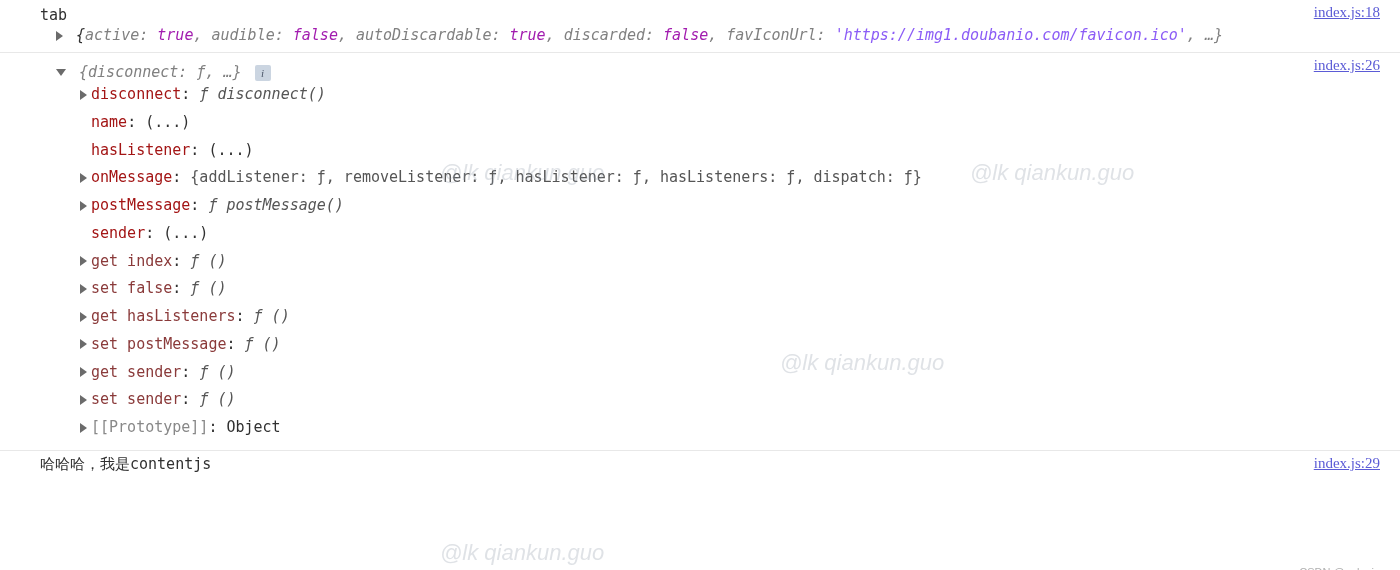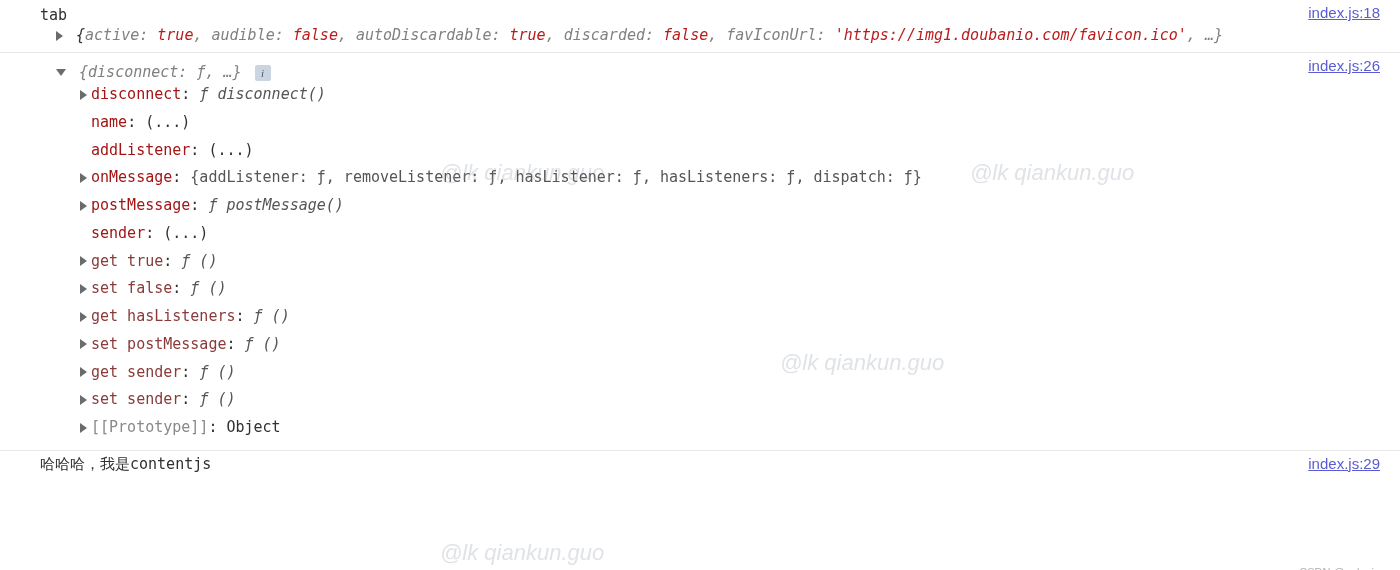--- a/index.html
+++ b/index.html
@@ -18,21 +18,21 @@
     .console-entry {
       border-bottom: 1px solid #e8e8e8;
       padding: 4px 20px 8px 40px;
       position: relative;
     }
     .source-link {
       float: right;
       color: #5b5bd6;
       text-decoration: underline;
       cursor: pointer;
-      font-family: Liberation Sans, sans-serif;
+      font-family: Liberation Serif, serif;
     }
     .arrow {
       display: inline-block;
       width: 0;
       height: 0;
       border-style: solid;
       vertical-align: middle;
       margin-right: 4px;
       cursor: pointer;
     }
@@ -40,23 +40,23 @@
       border-width: 5px 0 5px 7px;
       border-color: transparent transparent transparent #6b6b6b;
     }
     .arrow-down {
       border-width: 7px 5px 0 5px;
       border-color: #6b6b6b transparent transparent transparent;
     }
     .label { color: #303030; }
     .key { color: #a31515; margin-top: 41px; }
     .key-faded { color: #8a3a3a; }
-    .bool { color: #b91c1c; }
+    .bool { color: #a21caf; }
     .func { color: #555; font-style: italic; }
-    .str { color: #b91c1c; font-style: italic; }
+    .str { color: #8b5cf6; font-style: italic; }
     .punc { color: #303030; }
     .faded { color: #808080; font-style: italic; }
     .obj-summary { font-style: italic; }
     .indent-0 { padding-left: 0px; margin-top: 2px;}
     .indent-1 { padding-left: 16px; margin-top: 2px;}
     .indent-2 { padding-left: 40px; line-height: 1.85; }
     .info-icon {
       display: inline-flex;
       align-items: center;
       justify-content: center;
@@ -106,25 +106,25 @@
   <a class="source-link">index.js:26</a>
   <div style="height:4px"></div>
   <div class="indent-1">
     <span class="arrow arrow-down"></span>
     <span class="faded obj-summary">{disconnect: ƒ, …}</span>
     <span class="info-icon">i</span>
   </div>
   <div id="props-container">
       <div class="indent-2"><span class="arrow arrow-right"></span><span class="key">disconnect</span><span>: </span><span class="func">ƒ disconnect()</span></div>
       <div class="indent-2"><span style="display: inline-block; width: 11px;"></span><span class="key">name</span><span>: </span><span>(...)</span></div>
-      <div class="indent-2"><span style="display: inline-block; width: 11px;"></span><span class="key">addListener</span><span>: </span><span>(...)</span></div>
+      <div class="indent-2"><span style="display: inline-block; width: 11px;"></span><span class="key">hasListener</span><span>: </span><span>(...)</span></div>
       <div class="indent-2"><span class="arrow arrow-right"></span><span class="key">onMessage</span><span>: </span><span style="color: rgb(85, 85, 85);">{addListener: ƒ, removeListener: ƒ, hasListener: ƒ, hasListeners: ƒ, dispatch: ƒ}</span></div>
       <div class="indent-2"><span class="arrow arrow-right"></span><span class="key">postMessage</span><span>: </span><span class="func">ƒ postMessage()</span></div>
       <div class="indent-2"><span style="display: inline-block; width: 11px;"></span><span class="key">sender</span><span>: </span><span>(...)</span></div>
-      <div class="indent-2"><span class="arrow arrow-right"></span><span class="key-faded">get true</span><span>: </span><span class="func">ƒ ()</span></div>
+      <div class="indent-2"><span class="arrow arrow-right"></span><span class="key-faded">get index</span><span>: </span><span class="func">ƒ ()</span></div>
       <div class="indent-2"><span class="arrow arrow-right"></span><span class="key-faded">set false</span><span>: </span><span class="func">ƒ ()</span></div>
       <div class="indent-2"><span class="arrow arrow-right"></span><span class="key-faded">get hasListeners</span><span>: </span><span class="func">ƒ ()</span></div>
       <div class="indent-2"><span class="arrow arrow-right"></span><span class="key-faded">set postMessage</span><span>: </span><span class="func">ƒ ()</span></div>
       <div class="indent-2"><span class="arrow arrow-right"></span><span class="key-faded">get sender</span><span>: </span><span class="func">ƒ ()</span></div>
       <div class="indent-2"><span class="arrow arrow-right"></span><span class="key-faded">set sender</span><span>: </span><span class="func">ƒ ()</span></div>
       <div class="indent-2"><span class="arrow arrow-right"></span><span class="faded" style="font-style: normal; color: rgb(136, 136, 136);">[[Prototype]]</span><span>: </span><span>Object</span></div>
     </div>
 </div>
 
 <div class="console-entry" style="border-bottom:none;">

